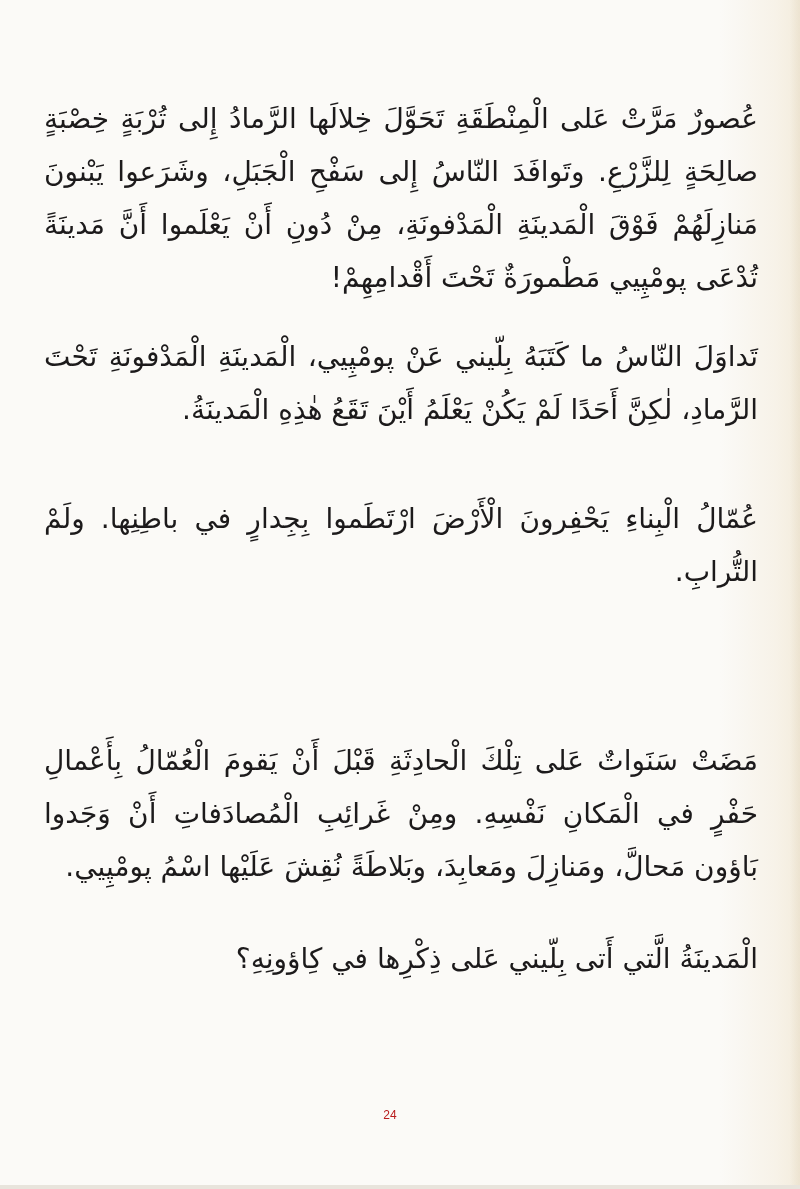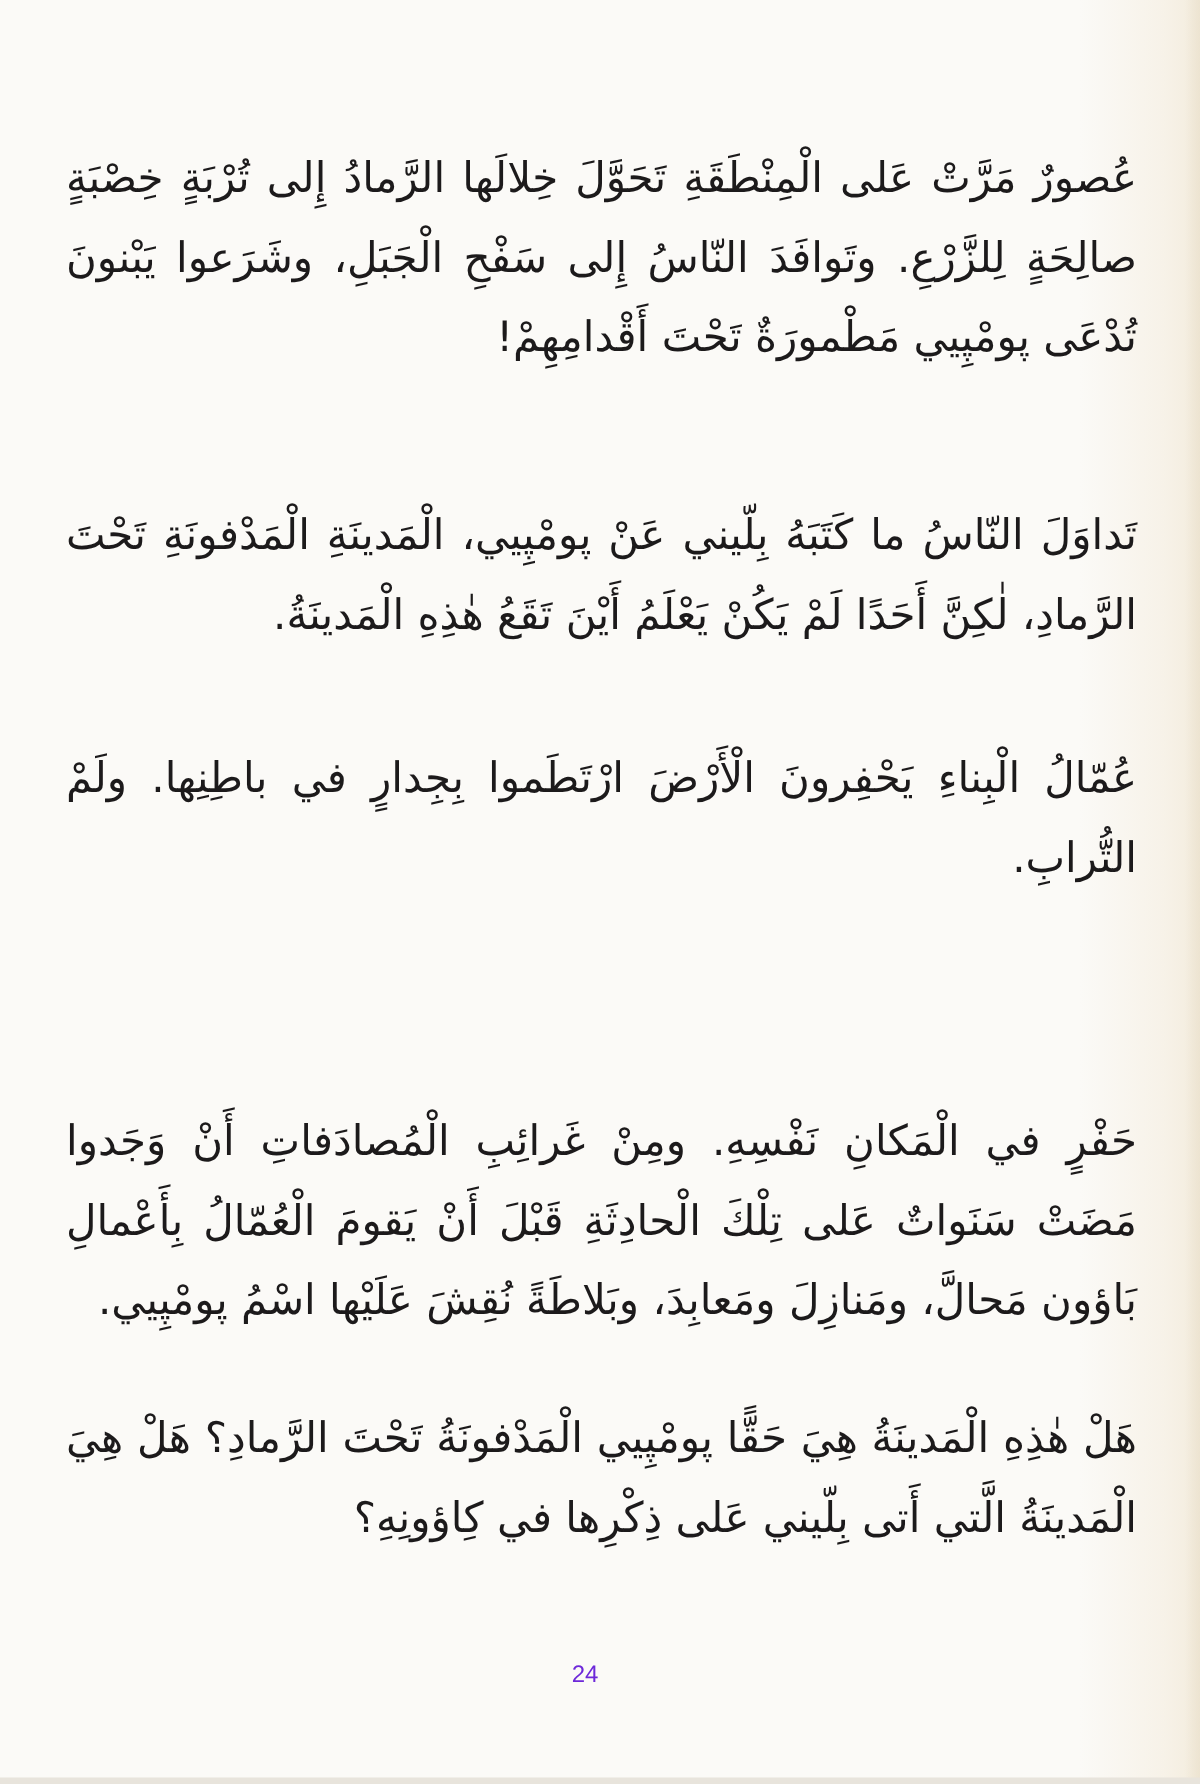--- a/index.html
+++ b/index.html
@@ -52,52 +52,52 @@
     .line.last {
       text-align-last: right;
     }
     .page-number {
       position: absolute;
       left: 370px;
       top: 1108px;
       width: 40px;
       text-align: center;
       font-family: "Liberation Sans", sans-serif;
-      font-size: 16px;
-      color: #6d28d9;
+      font-size: 12px;
+      color: #b91c1c;
     }
   </style>
 </head>
 <body>
 
 <div class="page">
   <div class="page-edge"></div>
   <div class="page-bottom"></div>
 
   <div class="text-block" style="top:92px;">
     <span class="line">عُصورٌ مَرَّتْ عَلى الْمِنْطَقَةِ تَحَوَّلَ خِلالَها الرَّمادُ إِلى تُرْبَةٍ خِصْبَةٍ</span>
     <span class="line">صالِحَةٍ لِلزَّرْعِ. وتَوافَدَ النّاسُ إِلى سَفْحِ الْجَبَلِ، وشَرَعوا يَبْنونَ</span>
+    <span class="line">مَنازِلَهُمْ فَوْقَ الْمَدينَةِ الْمَدْفونَةِ، مِنْ دُونِ أَنْ يَعْلَموا أَنَّ مَدينَةً</span>
     <span class="line last">تُدْعَى پومْپِيي مَطْمورَةٌ تَحْتَ أَقْدامِهِمْ!</span>
   </div>
 
   <div class="text-block" style="top:330px;">
     <span class="line">تَداوَلَ النّاسُ ما كَتَبَهُ بِلّيني عَنْ پومْپِيي، الْمَدينَةِ الْمَدْفونَةِ تَحْتَ</span>
     <span class="line last">الرَّمادِ، لٰكِنَّ أَحَدًا لَمْ يَكُنْ يَعْلَمُ أَيْنَ تَقَعُ هٰذِهِ الْمَدينَةُ.</span>
   </div>
 
   <div class="text-block" style="top:492px;">
     <span class="line">عُمّالُ الْبِناءِ يَحْفِرونَ الْأَرْضَ ارْتَطَموا بِجِدارٍ في باطِنِها. ولَمْ</span>
     <span class="line last">التُّرابِ.</span>
   </div>
 
   <div class="text-block" style="top:734px;">
+    <span class="line">مَضَتْ سَنَواتٌ عَلى تِلْكَ الْحادِثَةِ قَبْلَ أَنْ يَقومَ الْعُمّالُ بِأَعْمالِ</span>
     <span class="line">حَفْرٍ في الْمَكانِ نَفْسِهِ. ومِنْ غَرائِبِ الْمُصادَفاتِ أَنْ وَجَدوا</span>
-    <span class="line">مَضَتْ سَنَواتٌ عَلى تِلْكَ الْحادِثَةِ قَبْلَ أَنْ يَقومَ الْعُمّالُ بِأَعْمالِ</span>
     <span class="line last">بَاؤون مَحالَّ، ومَنازِلَ ومَعابِدَ، وبَلاطَةً نُقِشَ عَلَيْها اسْمُ پومْپِيي.</span>
   </div>
 
   <div class="text-block" style="top:932px;">
-    <span class="line">هَلْ هٰذِهِ الْمَدينَةُ هِيَ حَقًّا پومْپِيي الْمَدْفونَةُ تَحْتَ الرَّمادِ؟ هَلْ هِيَ</span>
     <span class="line last">الْمَدينَةُ الَّتي أَتى بِلّيني عَلى ذِكْرِها في كِاؤونِهِ؟</span>
   </div>
 
   <div class="page-number">24</div>
 </div>
 
 </body></html>

